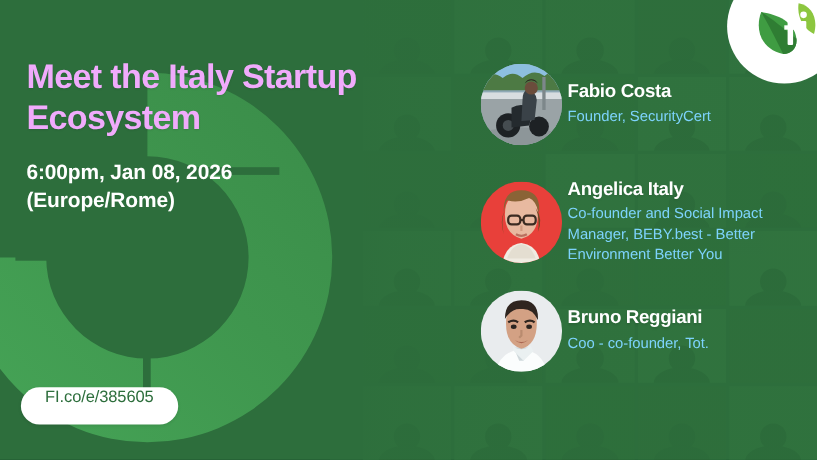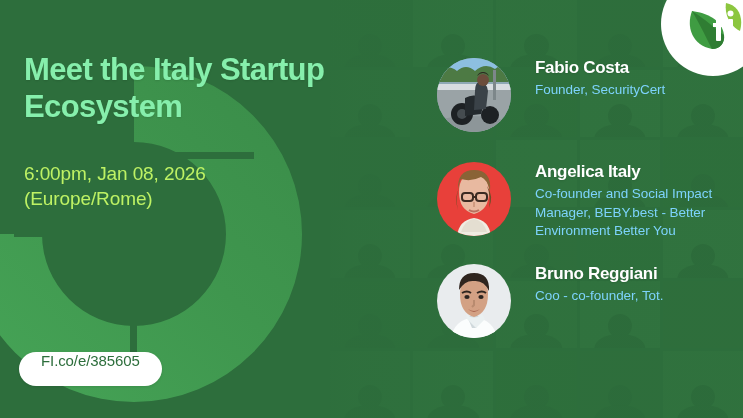--- a/index.html
+++ b/index.html
@@ -80,34 +80,34 @@
   }
   .ring-svg { display: block; width: 352px; height: 352px; }
 
   
   .left-col {
     position: absolute;
     left: 24px; top: 52px;
     width: 360px;
   }
   .headline {
-    color: #86efac;
+    color: #f0abfc;
     font-size: 31px;
     line-height: 1.18;
     font-weight: 700;
     letter-spacing: -0.6px;
     white-space: pre-line;
     text-shadow: 0 1px 2px rgba(0,0,0,0.10);
   }
   .when {
-    margin-top: 36px;
-    color: #bef264;
+    margin-top: 20px;
+    color: #ffffff;
     font-size: 19px;
     line-height: 1.33;
-    font-weight: 400;
+    font-weight: 700;
     white-space: pre-line;
     letter-spacing: -0.1px;
   }
 
   
   .url-pill {
     position: absolute;
     left: 19px; bottom: 32px;
     height: 34px;
     padding: 0 22px;
@@ -123,21 +123,22 @@
   }
 
   
   .speakers {
     position: absolute;
     left: 437px; top: 58px;
     width: 300px;
   }
   .speaker {
     display: flex;
-    gap: 24px;
+    align-items: center;
+    gap: 5px;
     margin-bottom: 28px;
   }
   .speaker:last-child { margin-bottom: 0; }
 
   .avatar {
     flex: 0 0 auto;
     width: 74px; height: 74px;
     border-radius: 50%;
     overflow: hidden;
     position: relative;

